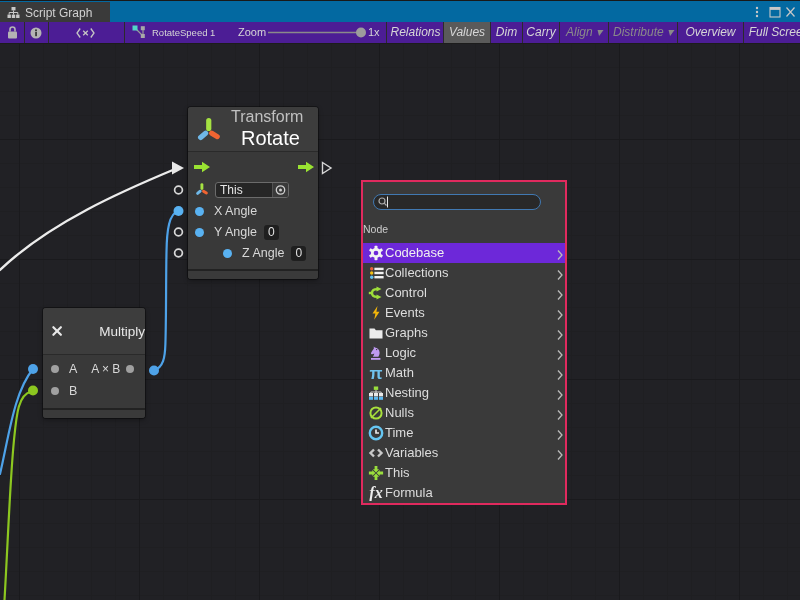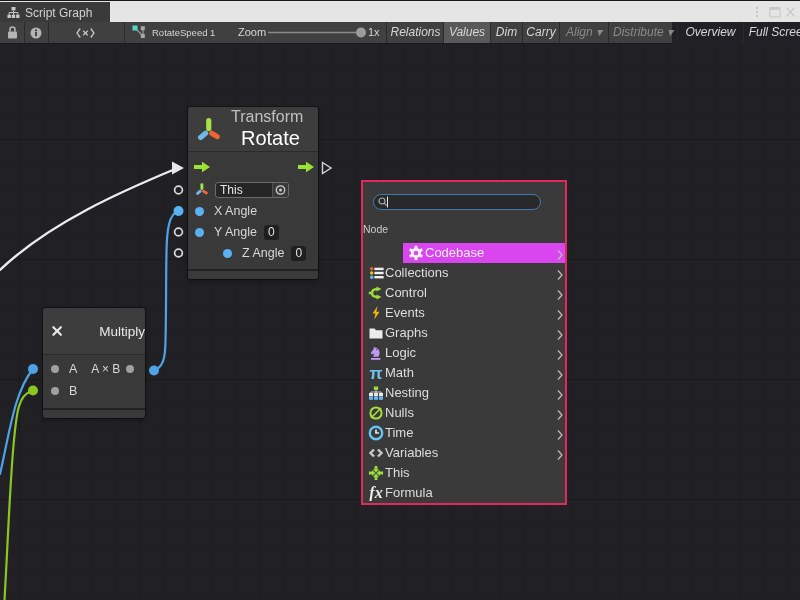--- a/index.html
+++ b/index.html
@@ -2,30 +2,30 @@
 <html><head>
 <meta charset="utf-8">
 <style>
   * { margin:0; padding:0; box-sizing:border-box; }
   html,body { width:800px; height:600px; overflow:hidden; background:#212125;
     font-family:"Liberation Sans", sans-serif; }
   #app { position:relative; width:800px; height:600px; }
 
   
   #titlebar { position:absolute; left:0; top:0; width:800px; height:22px;
-    background:#e5e5e5; border-top:1px solid #191919; }
+    background:#0369a1; border-top:1px solid #191919; }
   #tab { position:absolute; left:0; top:1px; width:110px; height:21px;
     background:#3a3a3a; display:flex; align-items:center; }
   #tab svg { margin-left:7px; }
   #tab .t { color:#d2d2d2; font-size:12px; margin-left:5px; }
   .winbtn { position:absolute; top:0; height:22px; display:flex; align-items:center; color:#c8c8c8; }
 
   
-  #toolbar { position:absolute; left:0; top:22px; width:672px; height:22px;
-    background:#404040; border-bottom:1px solid #1c1c1c; }
+  #toolbar { position:absolute; left:0; top:22px; width:800px; height:22px;
+    background:#4c1d95; border-bottom:1px solid #1c1c1c; }
   .sep { position:absolute; top:0; width:1px; height:21px; background:#2b2b2b; }
   .tbtxt { position:absolute; top:0; height:21px; line-height:21px; color:#d6d6d6; font-size:11px; }
   .tbbtn { position:absolute; top:0; height:21px; line-height:21px; color:#d6d6d6; font-size:12px; text-align:center;font-style:italic; }
   .dis { color:#8a8a8a; }
 
   
   #graph { position:absolute; left:0; top:44px; width:800px; height:556px;
     background-color:#212125;
     background-image:
       linear-gradient(90deg,#1a1a1d 0 1px,transparent 1px),
@@ -66,21 +66,21 @@
 
   
   #popup { position:absolute; left:361px; top:180px; width:206px; height:325px;
     background:#3a3a3a; border:2.5px solid #e02a5e; z-index:5; }
   #search { position:absolute; left:10px; top:12px; width:168px; height:16px;
     background:#292929; border:1px solid #4179b2; border-radius:8px; }
   #nodehdr { position:absolute; left:0; top:41px; width:100%; 
     color:#cccccc; font-size:10.5px; }
   #list { position:absolute; left:0; top:60.5px; width:100%; }
   .item { position:relative; height:20px; display:flex; align-items:center; color:#dddddd; font-size:13px; }
-  .item.sel { background:#d946ef; color:#f0f0f0;margin-left:40px; }
+  .item.sel { background:#6d28d9; color:#f0f0f0; }
   .item .ic { width:16px; height:16px; margin-left:5px; margin-right:1px; flex:none; }
   .item .chev { position:absolute; right:2px; top:5px; }
 </style>
 </head>
 <body>
 <div id="app">
 
   <div id="graph"></div>
 
   <svg id="wires" viewBox="0 0 800 600">

